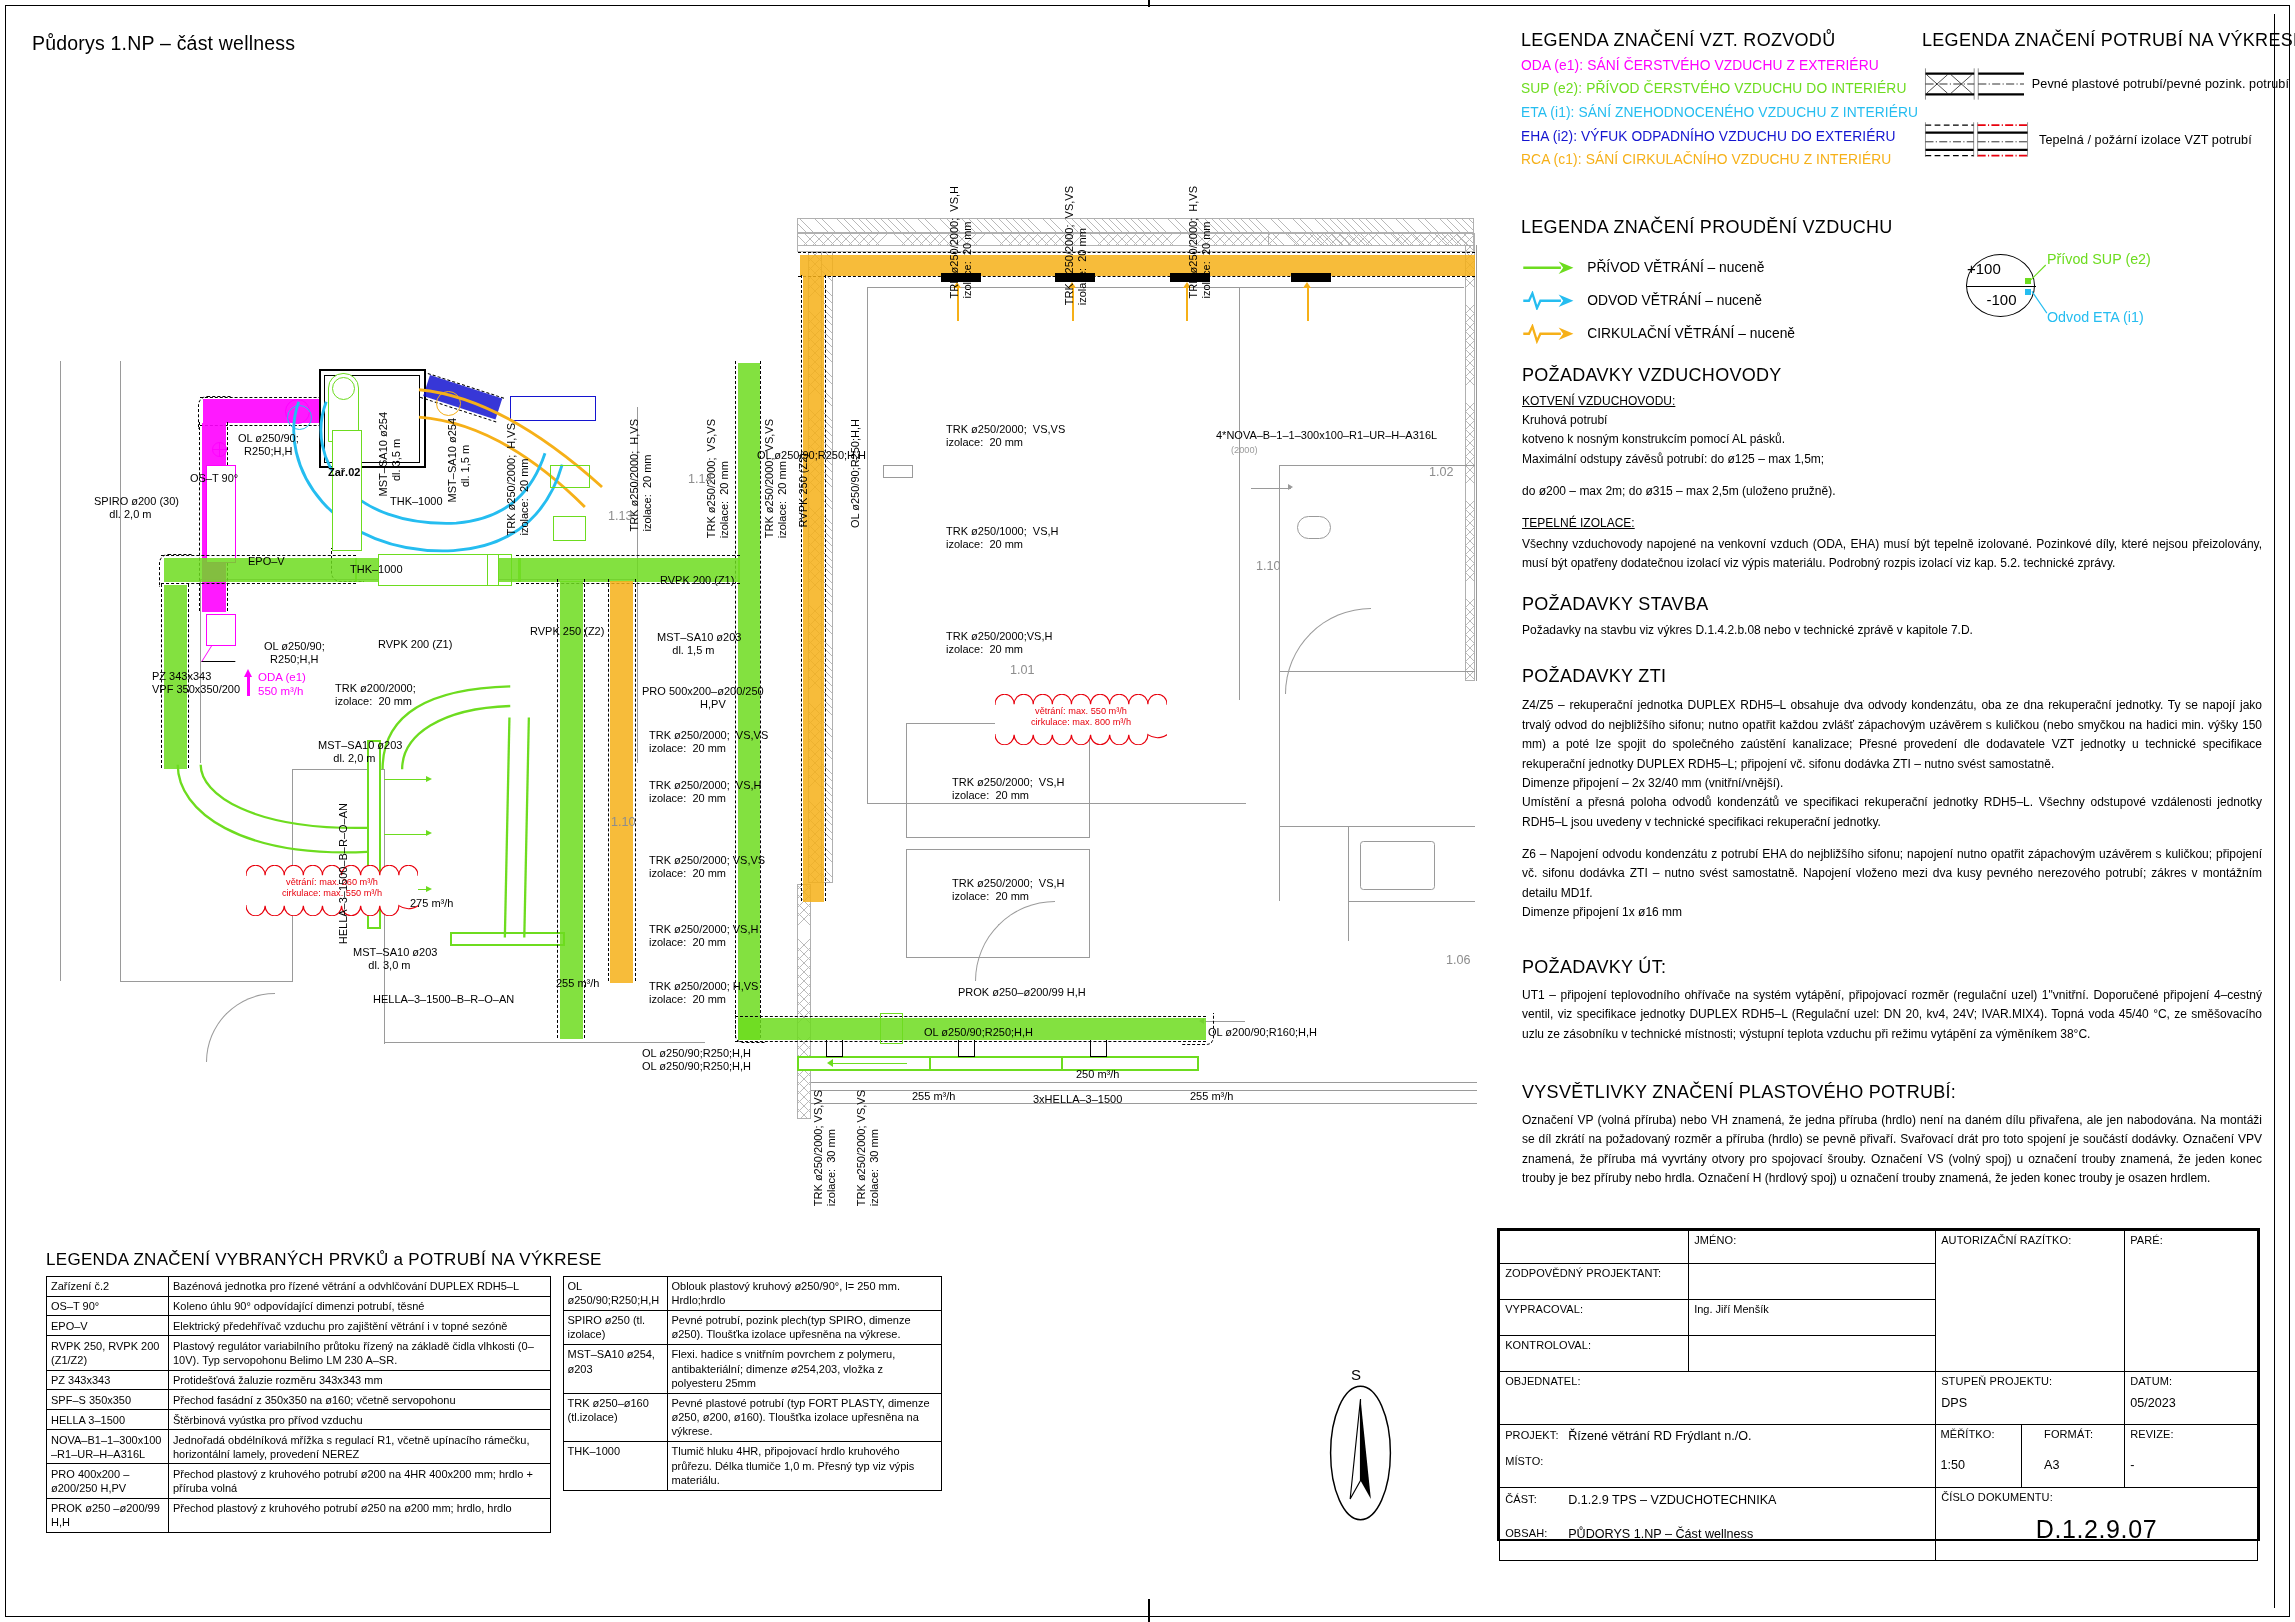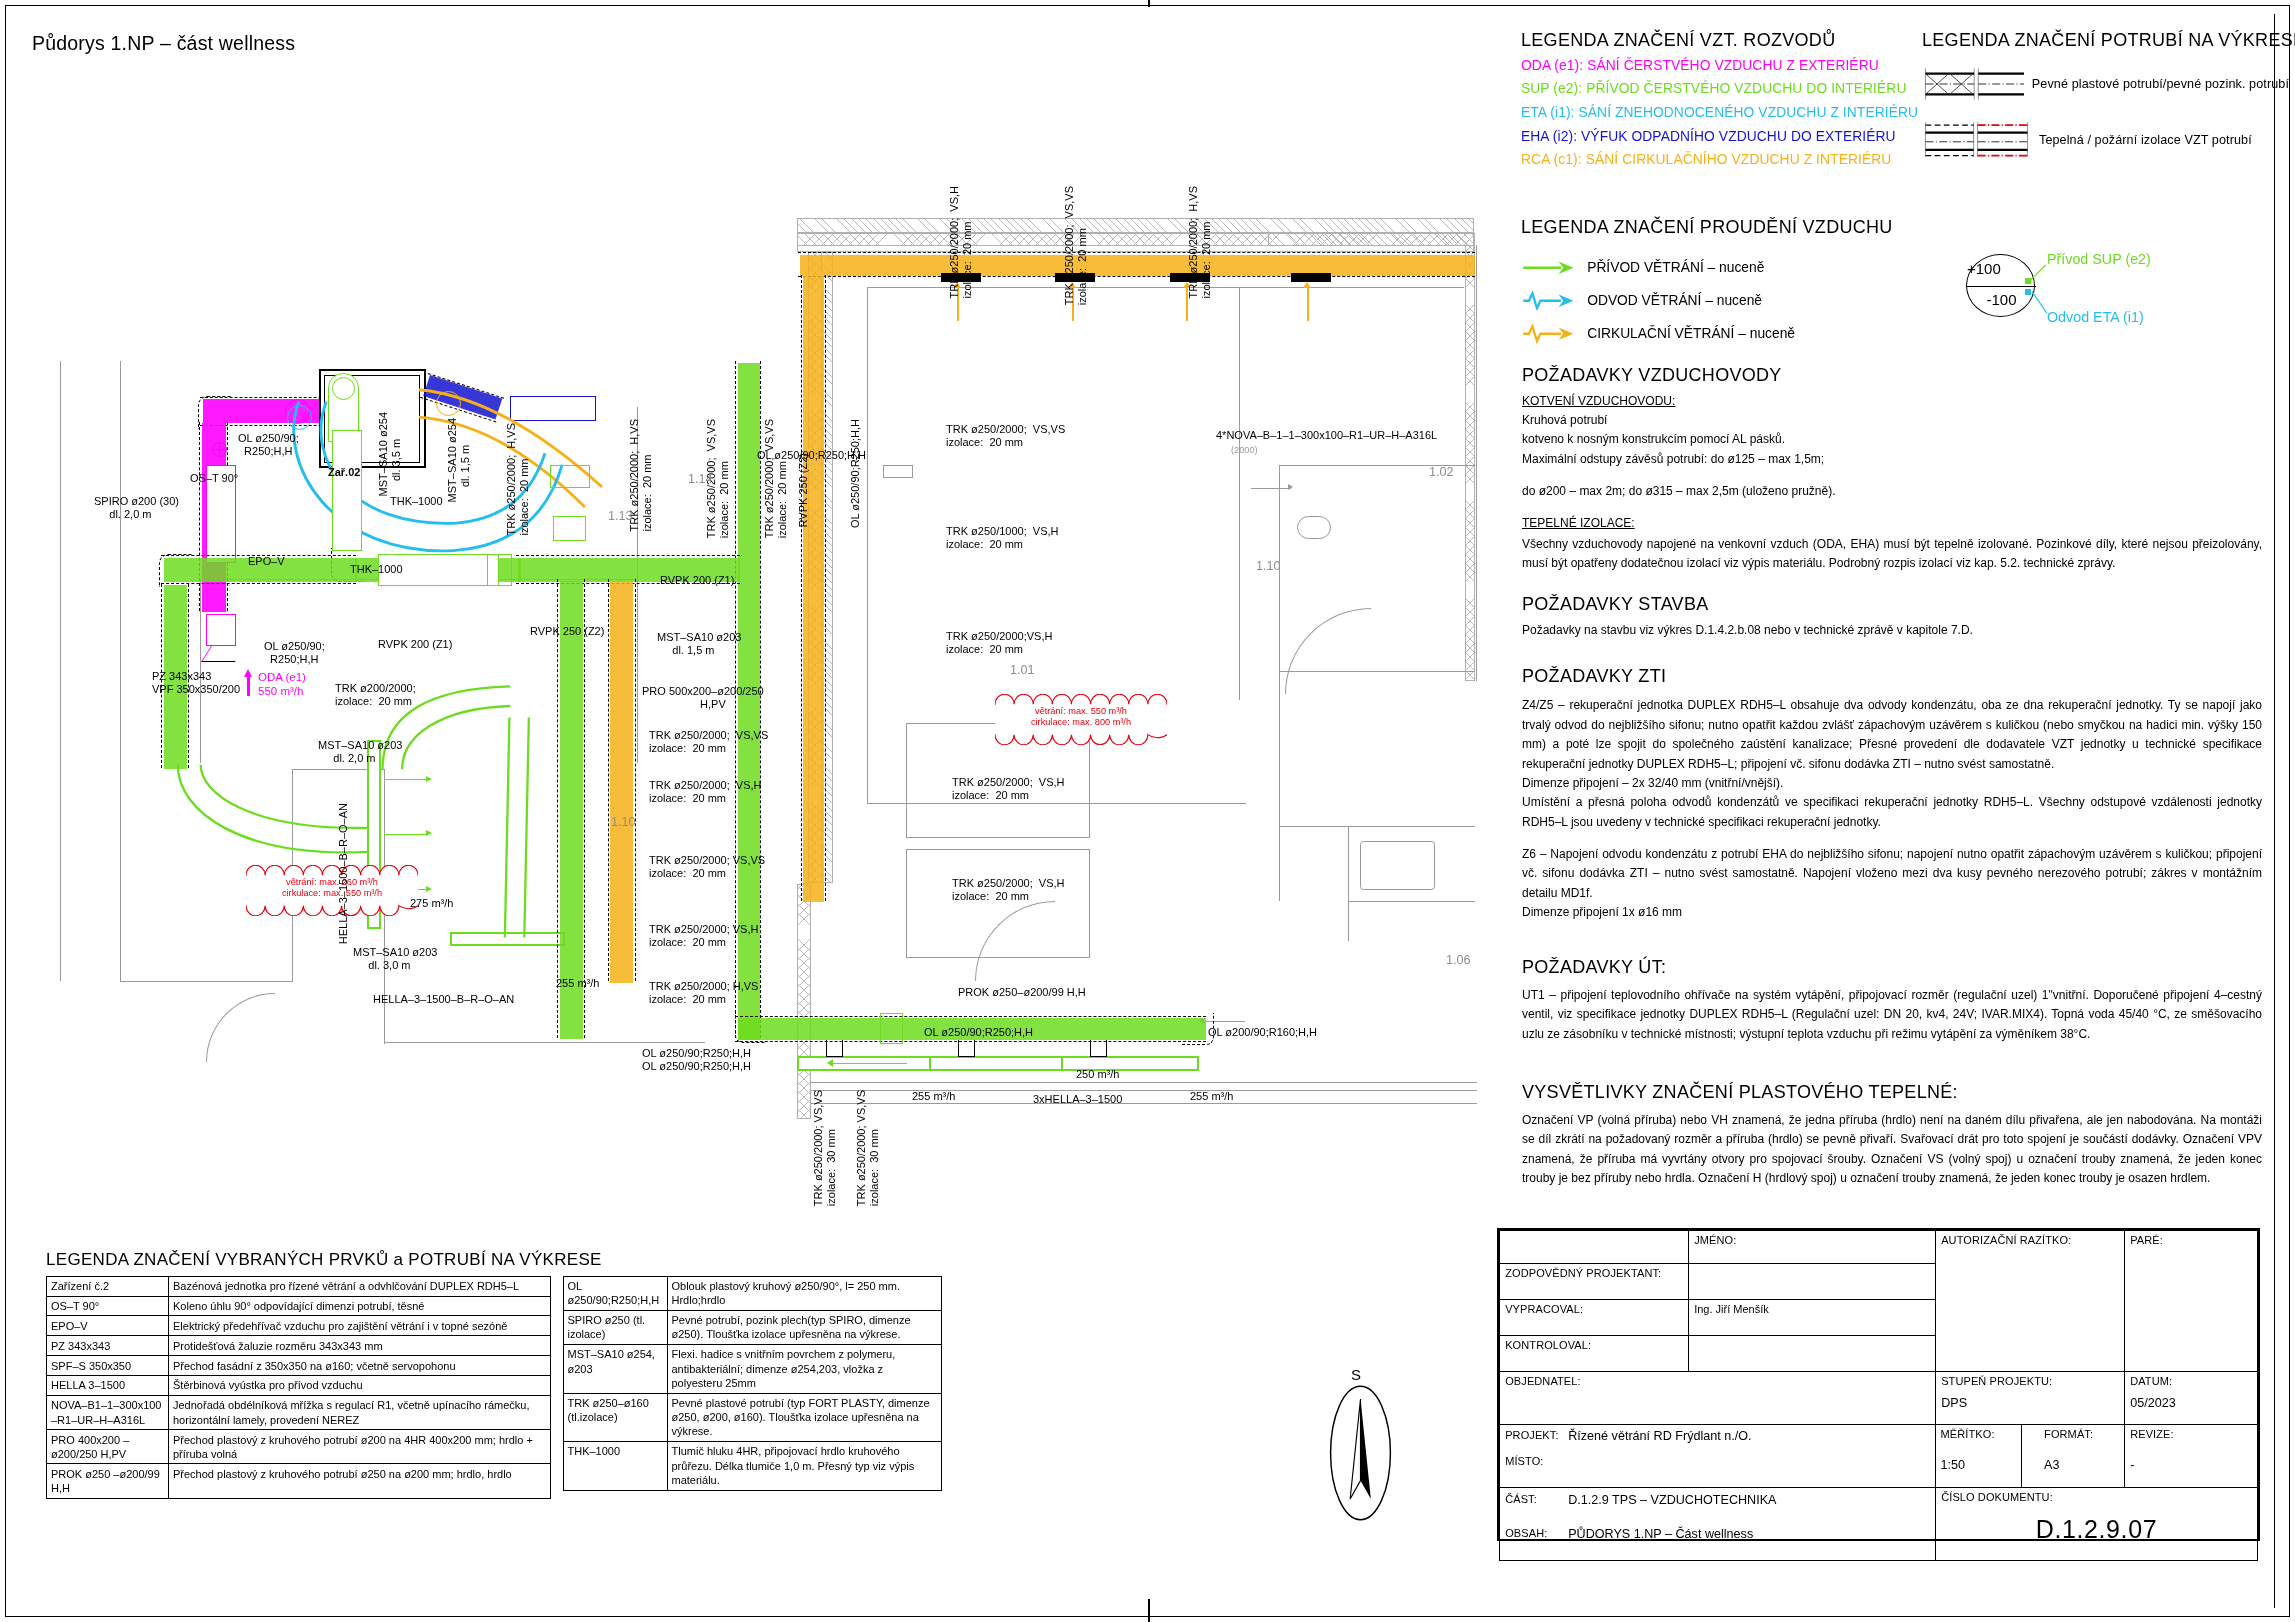--- a/index.html
+++ b/index.html
@@ -511,21 +511,21 @@
     <div class="body" style="margin-top:12.6px;">Z6 – Napojení odvodu kondenzátu z potrubí EHA do nejbližšího sifonu; napojení nutno opatřit zápachovým uzávěrem s kuličkou; připojení vč. sifonu dodávka ZTI – nutno svést samostatně. Napojení vloženo mezi dva kusy pevného nerezového potrubí; zákres v montážním detailu MD1f.</div>
     <div class="body">Dimenze připojení  1x ø16 mm</div>
   </div>
 
   <div style="position:absolute;left:1522px;top:957px;width:740px;">
     <div class="ttl">POŽADAVKY ÚT:</div>
     <div class="body" style="margin-top:8px;">UT1 – připojení teplovodního ohřívače na systém vytápění, připojovací rozměr (regulační uzel) 1"vnitřní. Doporučené připojení 4–cestný ventil, viz specifikace jednotky DUPLEX RDH5–L (Regulační uzel: DN 20, kv4, 24V; IVAR.MIX4). Topná voda 45/40 °C, ze směšovacího uzlu ze zásobníku v technické místnosti; výstupní teplota vzduchu při režimu vytápění za výměníkem 38°C.</div>
   </div>
 
   <div style="position:absolute;left:1522px;top:1082px;width:740px;">
-    <div class="ttl">VYSVĚTLIVKY ZNAČENÍ PLASTOVÉHO TEPELNÉ:</div>
+    <div class="ttl">VYSVĚTLIVKY ZNAČENÍ PLASTOVÉHO POTRUBÍ:</div>
     <div class="body" style="margin-top:8px;">Označení VP (volná příruba) nebo VH znamená, že jedna příruba (hrdlo) není na daném dílu přivařena, ale jen nabodována. Na montáži se díl zkrátí na požadovaný rozměr a příruba (hrdlo) se pevně přivaří. Svařovací drát pro toto spojení je součástí dodávky. Označení VPV znamená, že příruba má vyvrtány otvory pro spojovací šrouby. Označení VS (volný spoj) u označení trouby znamená, že jeden konec trouby je bez příruby nebo hrdla. Označení H (hrdlový spoj) u označení trouby znamená, že jeden konec trouby je osazen hrdlem.</div>
   </div>
 
   <div style="position:absolute;left:2274px;top:13.8px;width:1.1px;height:1594px;background:#000;"></div>
 
   <div style="position:absolute;left:46px;top:1250px;">
     <div class="ttl" style="font-size:17px;">LEGENDA ZNAČENÍ VYBRANÝCH PRVKŮ a POTRUBÍ NA VÝKRESE</div>
     <div style="display:flex;gap:11.5px;margin-top:5.7px;align-items:flex-start;">
       <table class="lt" style="width:505px;">
         <colgroup>
@@ -537,20 +537,24 @@
               <td>Zařízení č.2</td>
               <td>Bazénová jednotka pro řízené větrání a odvhlčování DUPLEX RDH5–L</td>
             </tr>
             <tr>
               <td>OS–T 90°</td>
               <td>Koleno úhlu 90° odpovídající dimenzi potrubí, těsné</td>
             </tr>
             <tr>
               <td>EPO–V</td>
               <td>Elektrický předehřívač vzduchu pro zajištění větrání i v topné sezóně</td>
+            </tr>
+            <tr>
+              <td>RVPK 250, RVPK 200 (Z1/Z2)</td>
+              <td>Plastový regulátor variabilního průtoku řízený na základě čidla vlhkosti (0–10V). Typ servopohonu Belimo LM 230 A–SR.</td>
             </tr>
             <tr>
               <td>PZ 343x343</td>
               <td>Protidešťová žaluzie rozměru 343x343 mm</td>
             </tr>
             <tr>
               <td>SPF–S 350x350</td>
               <td>Přechod fasádní z 350x350 na ø160; včetně servopohonu</td>
             </tr>
             <tr>

